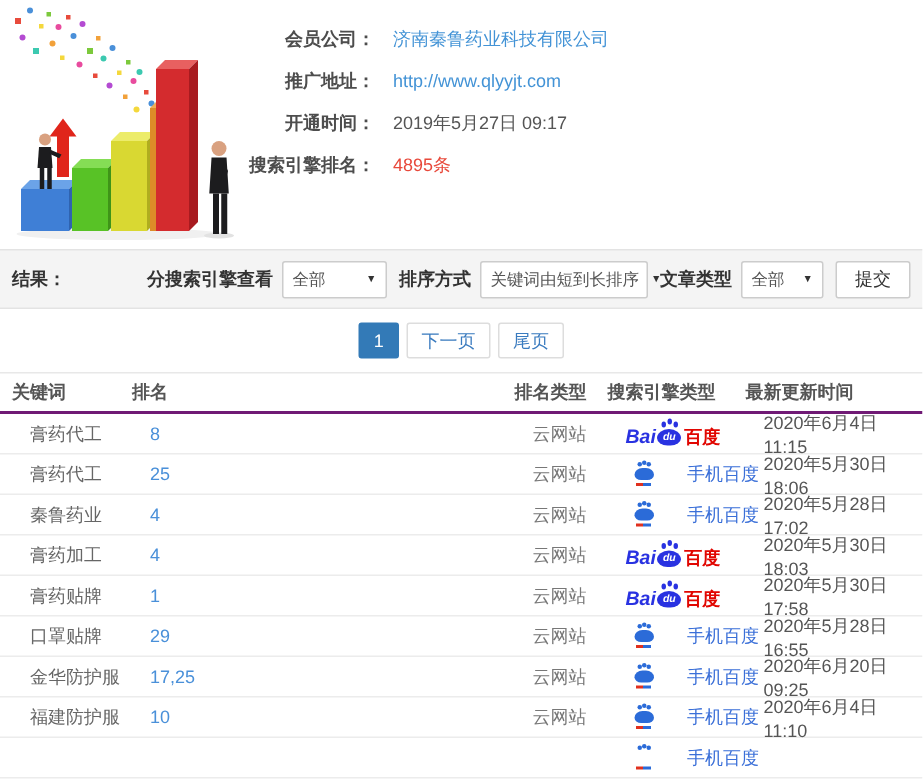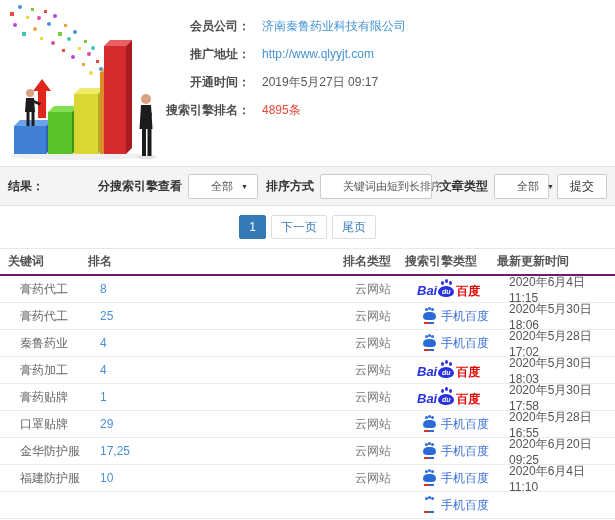--- a/index.html
+++ b/index.html
@@ -24,21 +24,21 @@
   .info-value { margin-left:12px; }
   a.link { color:#4393d6; text-decoration:none; cursor:pointer; }
   .red { color:#e8493b; }
 
   
   .filterbar { height:40px; background:#f4f4f4; border-top:1px solid #e3e3e3;
     border-bottom:1px solid #e3e3e3; display:flex; align-items:center; padding:0 8px; }
   .flabel { font-weight:bold; color:#333; white-space:nowrap; }
   .controls { margin-left:auto; display:flex; align-items:center; }
   .dd { height:25px; background:#fff; border:1px solid #ccc; border-radius:2px;
-    display:flex; align-items:center; padding:0 22px; color:#555; font-size:11px;
+    display:flex; align-items:center; padding:0 6px; color:#555; font-size:11px;
     margin:0 8px 0 6px; cursor:pointer; white-space:nowrap; }
   .dd .caret { margin-left:auto; font-size:7px; color:#333; padding-left:8px; }
   .dd-1 { width:70px; } .dd-2 { width:112px; } .dd-3 { width:55px; }
   .btn-submit { height:25px; padding:0 12px; background:#fff; border:1px solid #ccc;
     border-radius:2px; color:#333; font-size:12px; cursor:pointer; }
 
   
   .pager { height:42px; display:flex; align-items:center; justify-content:center; gap:5px; background:#fff; }
   .pbox { height:24px; min-width:27px; padding:0 9px; border:1px solid #ddd; border-radius:2px;
     display:flex; align-items:center; justify-content:center; color:#3a7bbf;
@@ -60,21 +60,21 @@
   .bd-full { display:inline-flex; align-items:flex-end; font-weight:bold; font-size:13px; font-style:italic; line-height:1; }
   .bd-full .bai { color:#2932e1; }
   .bd-full .cn { color:#e10601; font-style:normal; margin-left:1px; font-size:12px; }
   .paw { position:relative; width:16px; height:16px; margin:0 1px; display:inline-block; }
   .paw::before { content:""; position:absolute; top:0; left:3px; width:3px; height:4px;
     border-radius:50%; background:#2932e1; box-shadow:4px -2px 0 #2932e1, 8px 0 0 #2932e1; }
   .paw .du { position:absolute; bottom:0; left:0; width:16px; height:11px; background:#2932e1;
     border-radius:8px 8px 7px 7px / 6px 6px 5px 5px; color:#fff; font-size:7px;
     font-weight:bold; text-align:center; line-height:11px; }
   
-  .bd-mobile { display:inline-flex; align-items:center; gap:5px; margin-left:6px; }
+  .bd-mobile { display:inline-flex; align-items:center; gap:22px; margin-left:6px; }
   .mpaw { position:relative; width:13px; height:16px; display:inline-block; }
   .mpaw::before { content:""; position:absolute; top:0; left:2px; width:3px; height:3px;
     border-radius:50%; background:#2b6bd8; box-shadow:3px -1px 0 #2b6bd8, 6px 0 0 #2b6bd8; }
   .mpaw i { position:absolute; top:4px; left:0; width:13px; height:8px; background:#2b6bd8;
     border-radius:6px 6px 5px 5px / 5px 5px 4px 4px; }
   .mpaw::after { content:""; position:absolute; bottom:0; left:1px; width:10px; height:2px;
     background:linear-gradient(to right,#e0301e 50%,#2b6bd8 50%); }
   .mlabel { color:#3a6fd8; font-size:12px; }
 </style>
 </head>

